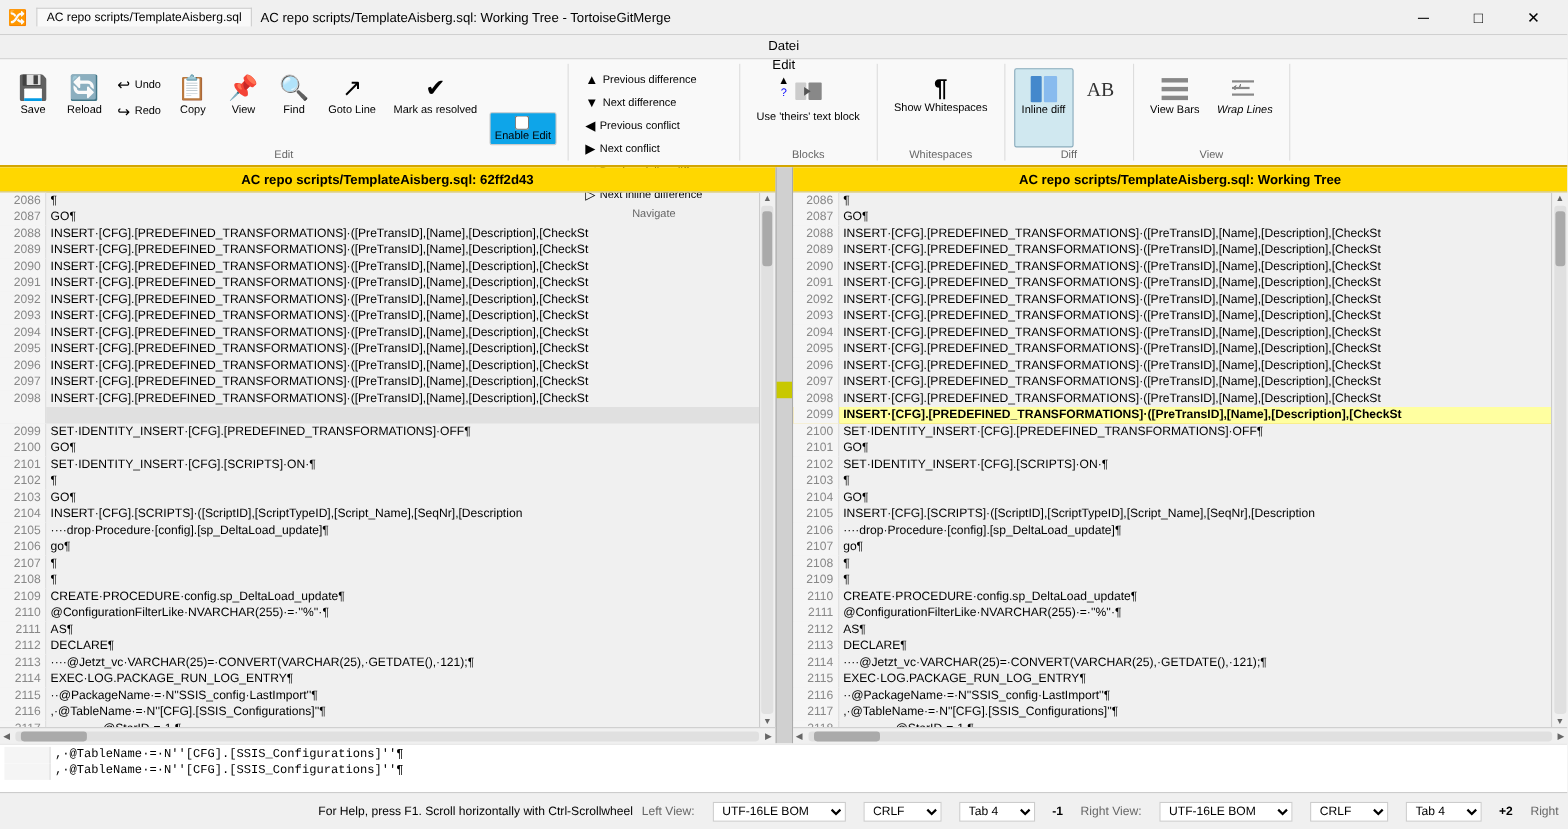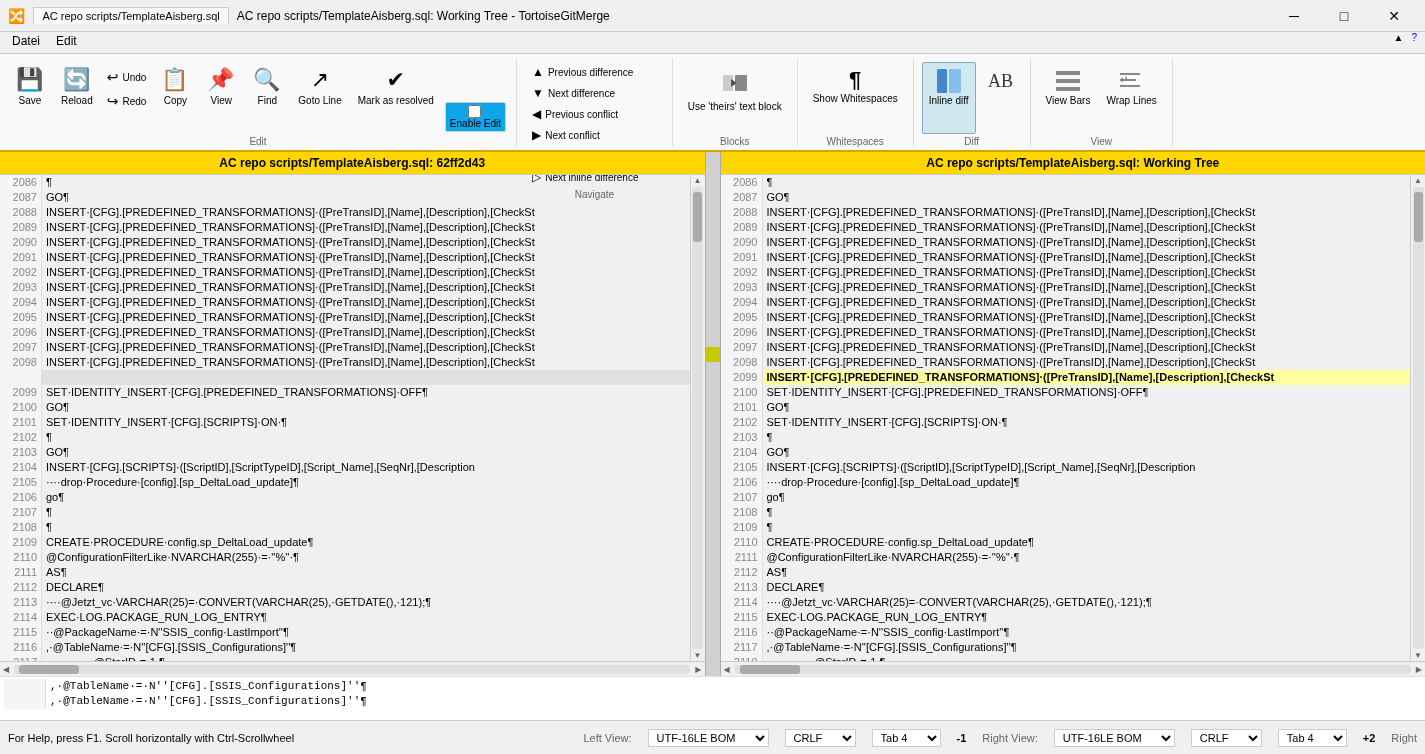--- a/index.html
+++ b/index.html
@@ -23,22 +23,24 @@
       border: none; background: transparent;
       font-size: 14px; cursor: pointer;
       display: flex; align-items: center; justify-content: center;
     }
 
     
     .menu-bar {
       background: #f0f0f0;
       height: 22px;
       display: flex;
+      align-items: center;
       padding: 0 4px;
       border-bottom: 1px solid #ccc;
+      flex-direction: column;
     }
     .menu-item {
       padding: 2px 8px;
       cursor: pointer;
       font-size: 12px;
     }
 
     
     .ribbon {
       background: #f9f9f9;
@@ -127,21 +129,21 @@
     .status-bar {
       height: 34px;
       background: #f0f0f0;
       border-top: 1px solid #ccc;
       display: flex;
       align-items: center;
       padding: 0 8px;
       font-size: 11px;
       gap: 8px;
     }
-    .status-left { flex: 1; }
+    .status-left { flex: 1; text-align: right; }
     .status-right { display: flex; align-items: center; gap: 16px; }
     .status-label { color: #666; }
     .status-value { font-weight: bold; }
     .status-dropdown {
       border: 1px solid #ccc;
       background: white;
       padding: 1px 16px 1px 4px;
       font-size: 11px;
       cursor: pointer;
       position: relative;
@@ -409,21 +411,21 @@
     <div class="ribbon-group-content">
       <button class="ribbon-btn" style="height:72px;font-size:10px;">
         <svg width="28" height="28" viewBox="0 0 28 28">
           <rect x="2" y="4" width="24" height="4" fill="#888"></rect>
           <rect x="2" y="12" width="24" height="4" fill="#888"></rect>
           <rect x="2" y="20" width="24" height="4" fill="#888"></rect>
         </svg>
         <span>View
 Bars</span>
       </button>
-      <button class="ribbon-btn" style="height:72px;font-size:10px;">
+      <button class="ribbon-btn" style="height:72px;font-size:10px;font-style:italic;">
         <svg width="28" height="28" viewBox="0 0 28 28">
           <text x="2" y="16" font-size="10" fill="#333">↵</text>
           <rect x="2" y="6" width="20" height="2" fill="#888"></rect>
           <rect x="2" y="12" width="16" height="2" fill="#888"></rect>
           <rect x="2" y="18" width="20" height="2" fill="#888"></rect>
         </svg>
         <span>Wrap
 Lines</span>
       </button>
     </div>

